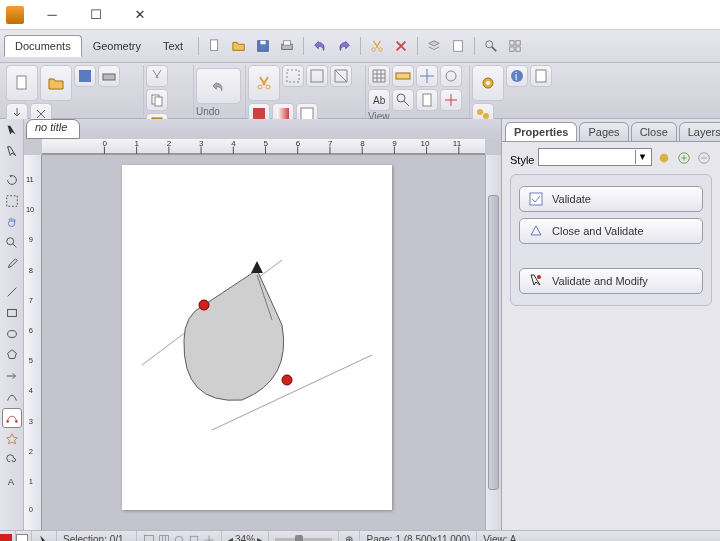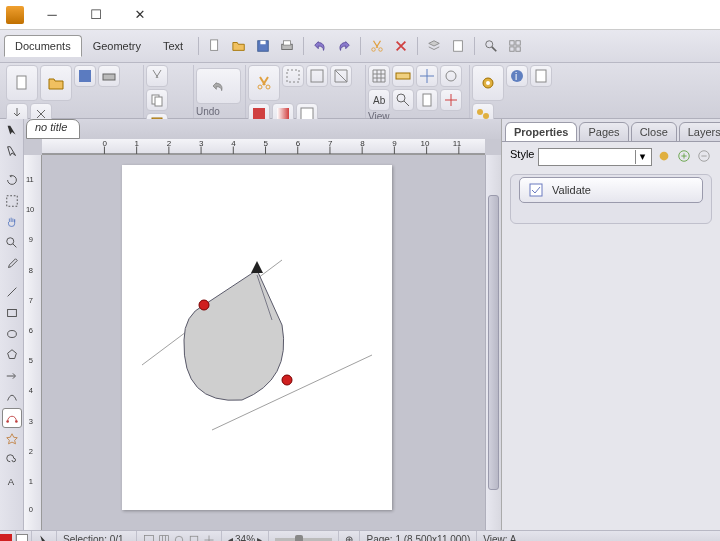--- a/index.html
+++ b/index.html
@@ -37,27 +37,27 @@
 .canvas { position: absolute; top: 16px; left: 18px; right: 16px; bottom: 0; background: #c4c4ce; overflow: hidden; }
 .page { position: absolute; left: 80px; top: 10px; width: 270px; height: 345px; background: #fff; box-shadow: 1px 1px 3px rgba(0,0,0,0.3); }
 .scroll-v { position: absolute; top: 16px; right: 0; width: 16px; bottom: 0; background: linear-gradient(90deg,#e8e8f0,#d8d8e0); border-left: 1px solid #b0b0bc; }
 .scroll-v .thumb { position: absolute; top: 40px; bottom: 40px; left: 2px; right: 2px; background: linear-gradient(90deg,#d0d0dc,#b8b8c6); border-radius: 3px; border: 1px solid #9a9aac; }
 .rightpanel { width: 218px; background: linear-gradient(#e0e0e8,#d4d4de); display: flex; flex-direction: column; }
 .proptabs { display: flex; gap: 2px; padding: 3px 3px 0 3px; }
 .proptab { padding: 3px 8px; border: 1px solid #9c9caa; border-radius: 6px 6px 0 0; background: linear-gradient(#eaeaf0,#d6d6e0); font-size: 11px; color: #444; }
 .proptab.active { background: #fff; border-bottom: 1px solid #fff; font-weight: 600; }
 .propbody { flex: 1; background: #e6e6ec; border-top: 1px solid #9c9caa; margin-top: -1px; padding: 6px 8px; }
 .propinfo { font-size: 11px; color: #333; margin-bottom: 8px; }
-.stylerow { display: flex; align-items: flex-start; gap: 4px; margin-bottom: 8px; }
+.stylerow { display: flex; align-items: flex-end; gap: 4px; margin-bottom: 8px; }
 .stylerow label { font-size: 11px; }
 .stylesel { flex: 1; height: 18px; border: 1px solid #888; background: #fff; display: flex; align-items: center; justify-content: flex-end; padding-right: 2px; }
 .stylesel .car { width: 14px; height: 14px; border-left: 1px solid #888; text-align: center; line-height: 12px; }
 .icbtn { width: 16px; height: 16px; display: flex; align-items: center; justify-content: center; }
 .icbtn svg { width: 14px; height: 14px; }
-.actiongroup { border: 1px solid #c0c0cc; border-radius: 6px; padding: 2px 8px; background: #e2e2ea; margin-top: 0; display: flex; flex-direction: column; gap: 6px; }
+.actiongroup { border: 1px solid #c0c0cc; border-radius: 6px; padding: 11px 8px; background: #e2e2ea; margin-top: 0; display: flex; flex-direction: column; gap: 6px; }
 .bigbtn { height: 26px; border: 1px solid #9a9aac; border-radius: 5px; background: linear-gradient(#fdfdff,#e6e6ee); display: flex; align-items: center; gap: 8px; padding: 0 8px; font-size: 11px; color: #333; }
 .bigbtn svg { width: 16px; height: 16px; }
 .statusbar { height: 18px; background: linear-gradient(#e4e4ec,#d0d0da); border-top: 1px solid #b8b8c4; display: flex; align-items: center; font-size: 10px; color: #444; }
 .statitem { padding: 0 6px; border-right: 1px solid #c0c0cc; height: 100%; display: flex; align-items: center; gap: 2px; text-decoration: underline; }
 .statitem.swatch { width: 16px; padding: 0; }
 .sq { width: 12px; height: 12px; }
 </style>
 </head>
 <body>
 
@@ -557,21 +557,34 @@
           </div>
       </div>
       <div class="actiongroup">
         <div class="bigbtn">
           <svg viewBox="0 0 16 16">
               <rect x="2" y="2" width="12" height="12" fill="#fff" stroke="#6a7ac0"></rect>
               <path d="M4 8l3 3 5-6" stroke="#6a7ac0" fill="none"></path>
             </svg>
           <span>Validate</span>
         </div>
+        <div class="bigbtn">
+          <svg viewBox="0 0 16 16">
+              <path d="M3 12L8 3l5 9z" fill="none" stroke="#6a7ac0"></path>
+            </svg>
+          <span>Close and Validate</span>
+        </div>
         <div style="height:12px"></div>
+        <div class="bigbtn">
+          <svg viewBox="0 0 16 16">
+              <path d="M3 2l3 10 2-3 4 3-6-10z" fill="none" stroke="#333"></path>
+              <circle cx="11" cy="4" r="2" fill="#d02020"></circle>
+            </svg>
+          <span>Validate and Modify</span>
+        </div>
       </div>
     </div>
   </div>
 </div>
 
 <div class="statusbar">
   <div class="statitem swatch">
       <div class="sq" style="background:#d02020"></div>
     </div>
   <div class="statitem swatch">

